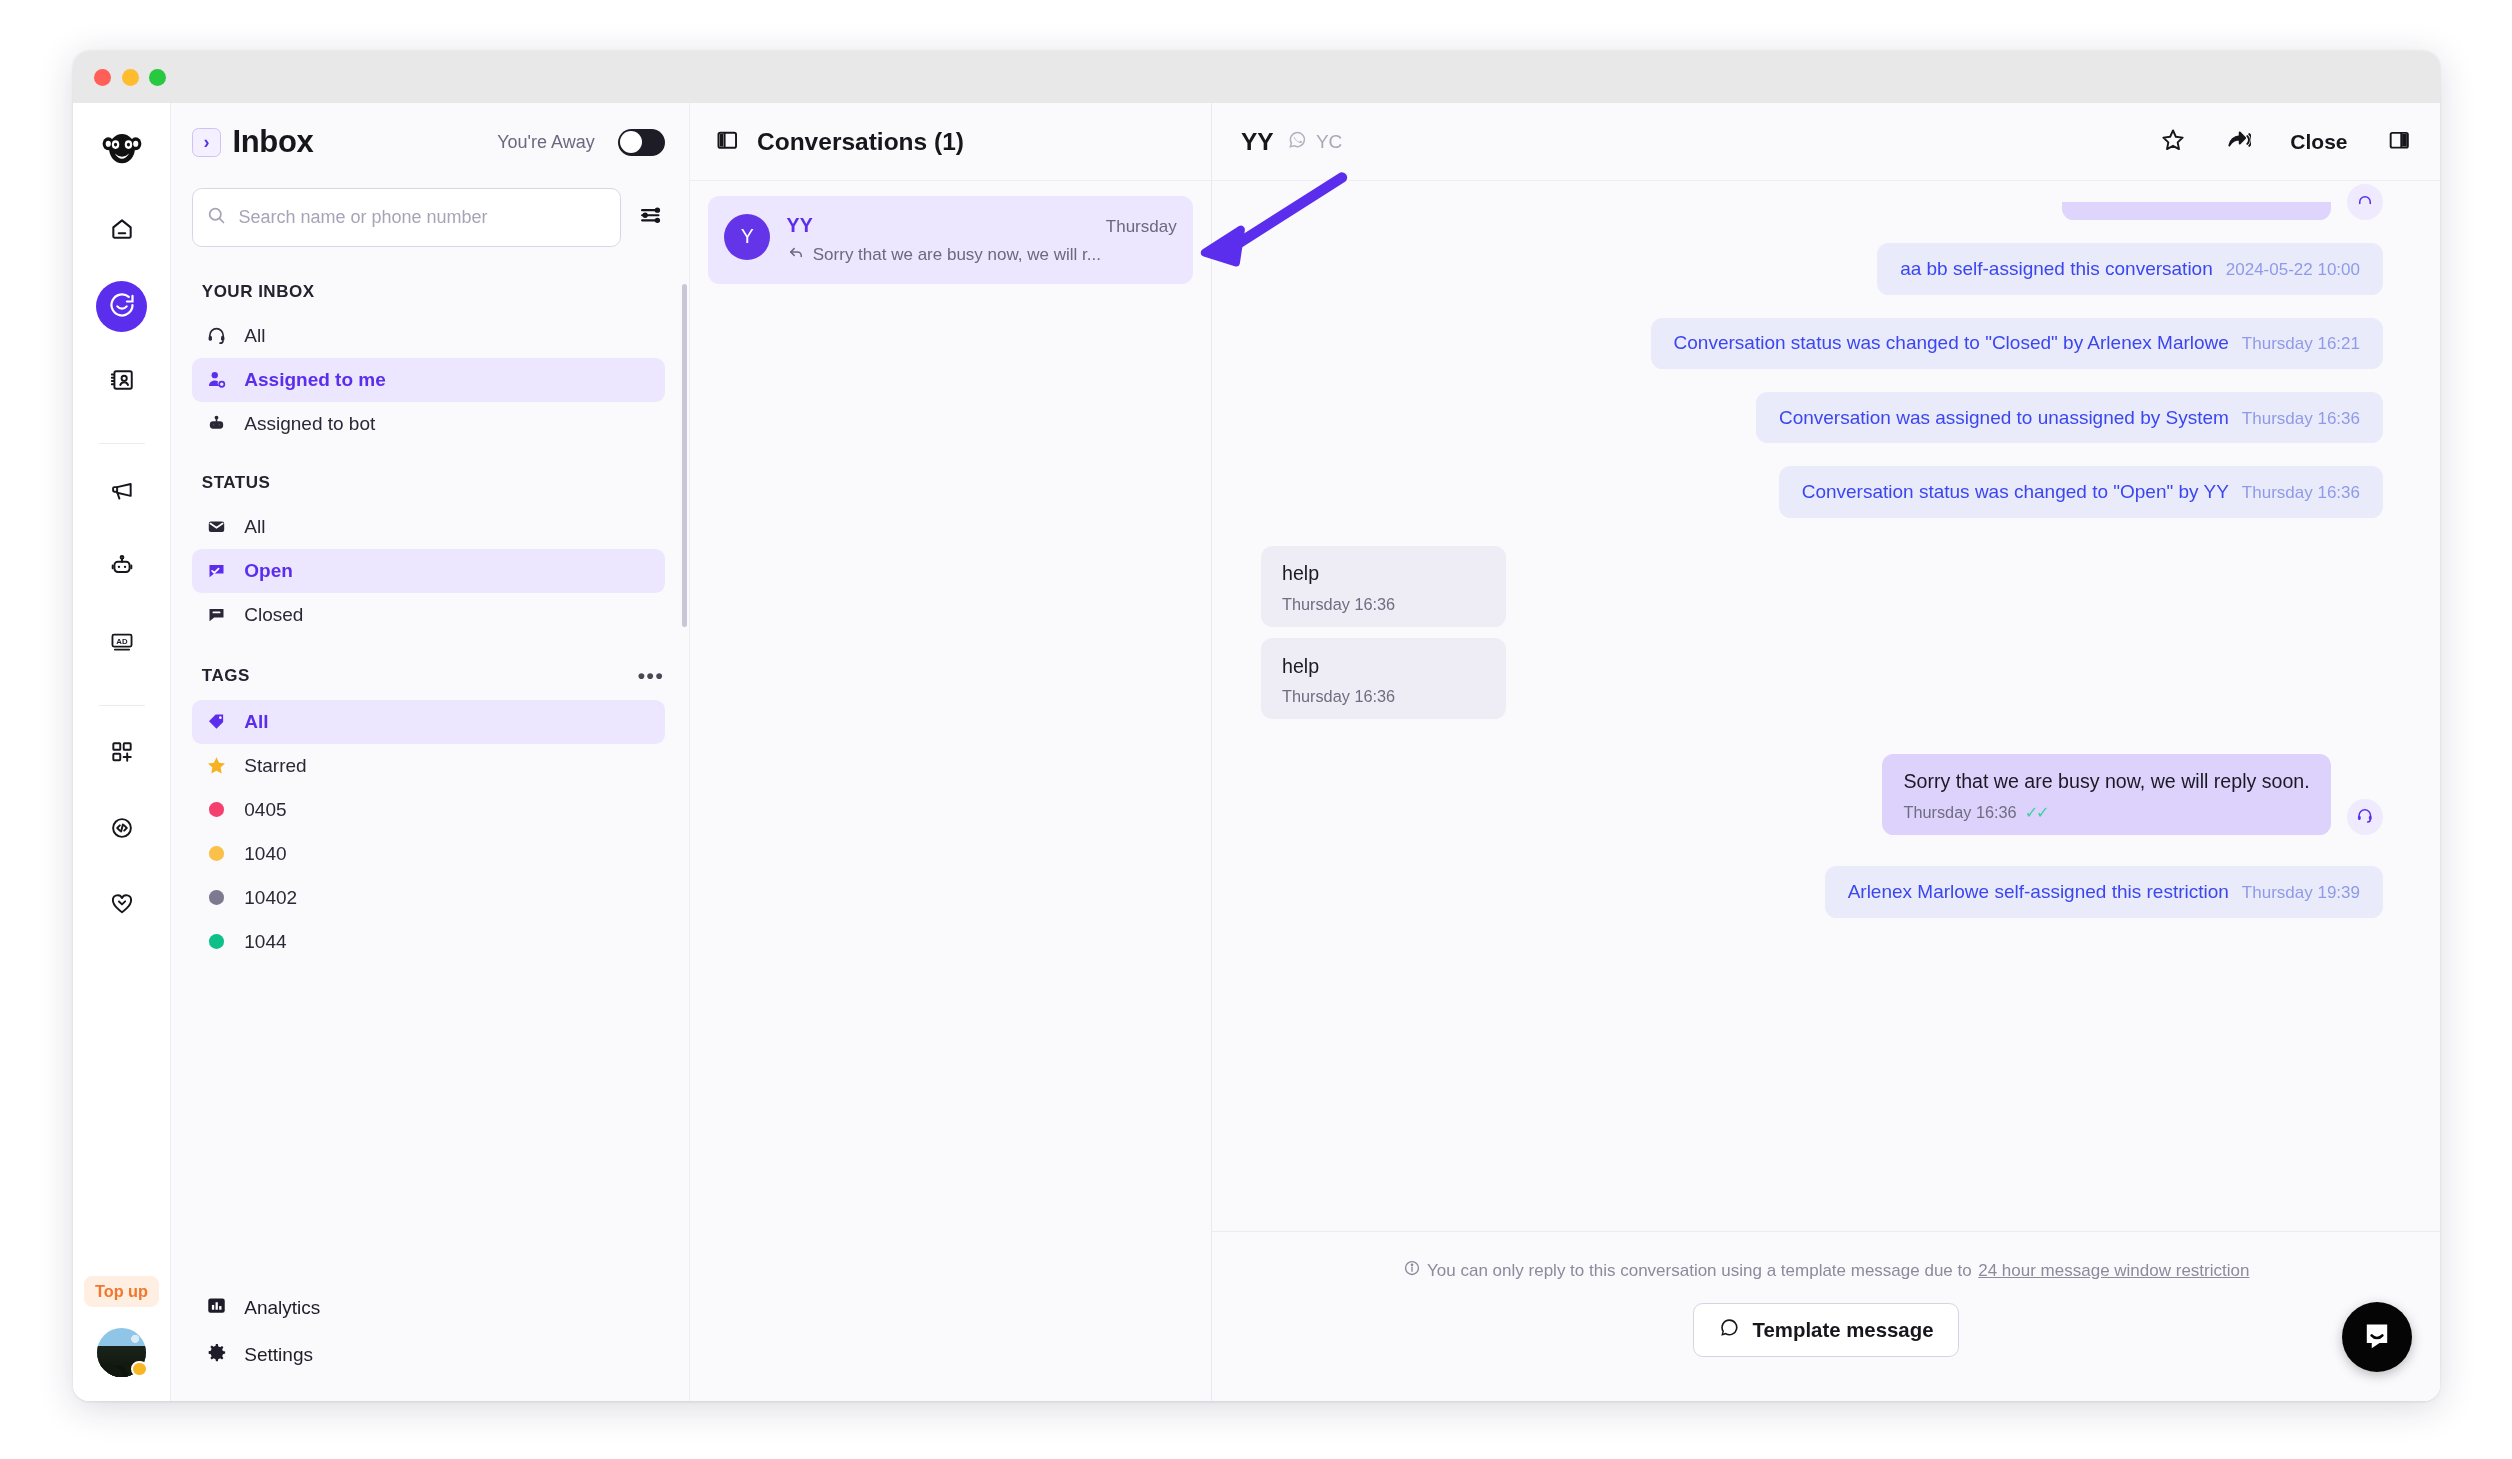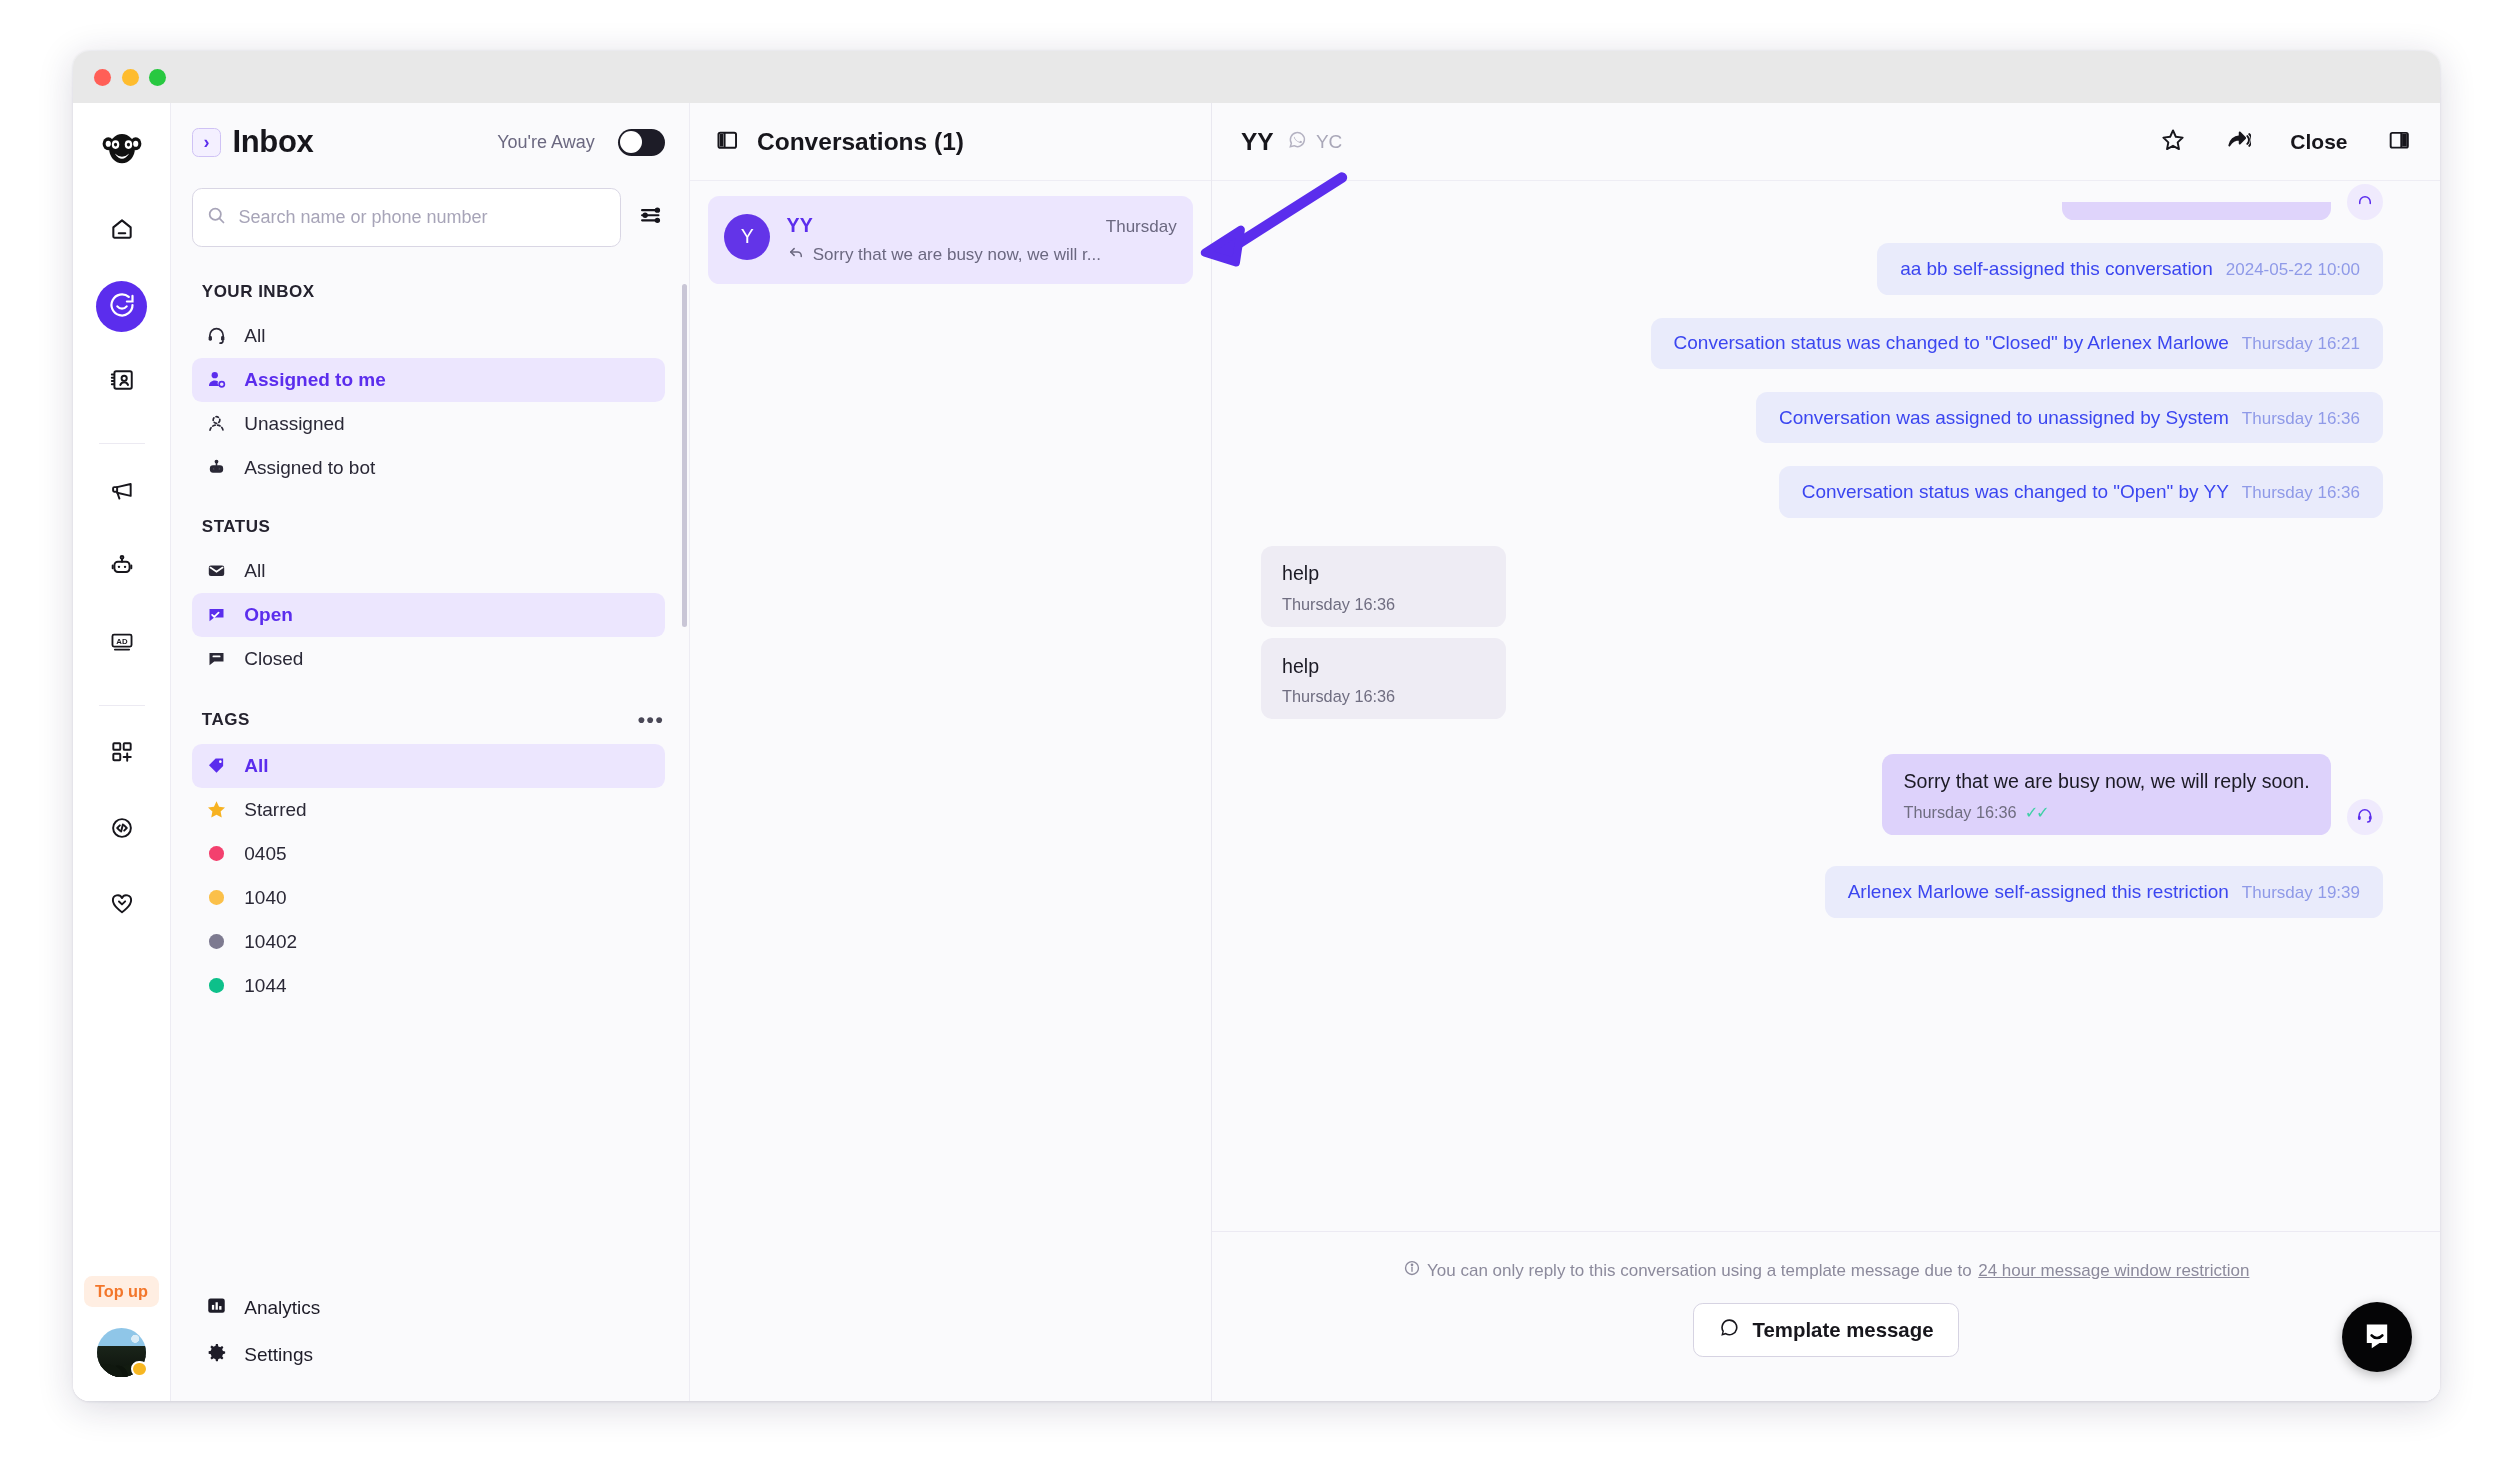--- a/index.html
+++ b/index.html
@@ -496,29 +496,20 @@
             <span class="ic">
               <svg width="21" height="21" viewBox="0 0 24 24" fill="#5b2ded">
                 <circle cx="10" cy="7" r="3.6"></circle>
                 <path d="M3.4 19.4c0-3.6 3-6.2 6.6-6.2 1.4 0 2.7.4 3.8 1.1a4 4 0 0 0 1.5 5.1z"></path>
                 <circle cx="18" cy="17.4" r="3" fill="none" stroke="#5b2ded" stroke-width="1.9"></circle>
               </svg>
             </span>
             <span>Assigned to me</span>
           </div>
 
-          <div class="nav-item">
-            <span class="ic">
-              <svg width="21" height="21" viewBox="0 0 24 24" fill="none" stroke="#2a2836" stroke-width="1.9" stroke-linecap="round" stroke-dasharray="3 2.6">
-                <circle cx="12" cy="8" r="3.8"></circle>
-                <path d="M4.6 19.6c.6-3.6 3.8-5.8 7.4-5.8s6.8 2.2 7.4 5.8"></path>
-              </svg>
-            </span>
-            <span>Unassigned</span>
-          </div>
 
           <div class="nav-item">
             <span class="ic">
               <svg width="21" height="21" viewBox="0 0 24 24" fill="none" stroke="#2a2836" stroke-width="1.8" stroke-linecap="round">
                 <rect x="4.4" y="9.4" width="15.2" height="8.6" rx="3.6" fill="#2a2836" stroke="none"></rect>
                 <circle cx="9" cy="13.6" r="1.3" fill="#fff"></circle>
                 <circle cx="15" cy="13.6" r="1.3" fill="#fff"></circle>
                 <path d="M12 9.4V6.4"></path>
                   <circle cx="12" cy="5.2" r="1.3" fill="#2a2836"></circle>
               </svg>

